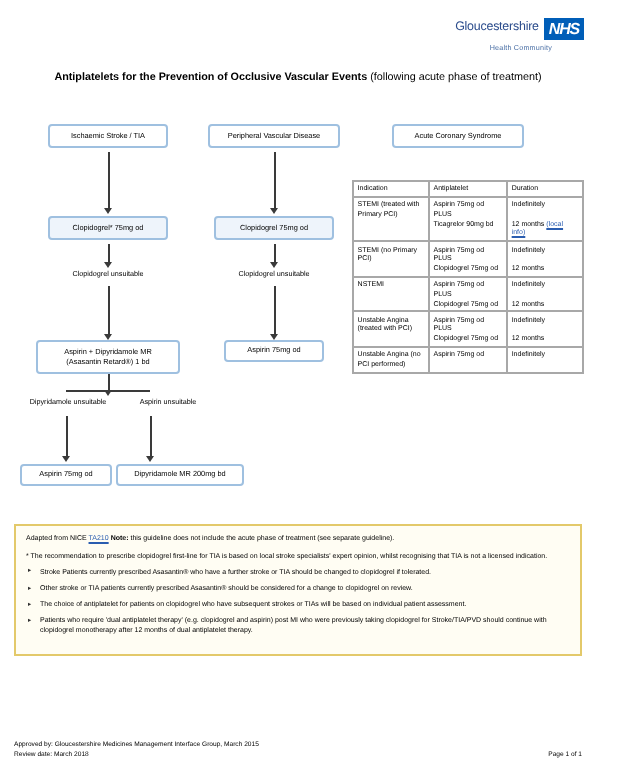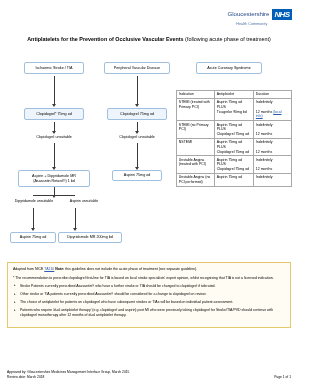--- a/index.html
+++ b/index.html
@@ -12,21 +12,21 @@
   }
   #page {
     position: relative;
     width: 298px; height: 386px;
     background: #ffffff;
   }
 
   
   .nhs-header {
     position: absolute; top: 9px; right: 6px;
-    display: flex; flex-direction: column; align-items: center;
+    display: flex; flex-direction: column; align-items: flex-end;
   }
   .nhs-row { display: flex; align-items: center; gap: 3px; }
   .nhs-trust {
     font-size: 6.2px; color: #2b4c8c; letter-spacing: -0.1px;
     font-weight: 400; line-height: 1;
   }
   .nhs-logo {
     background: #005eb8; color: #ffffff;
     font-weight: 700; font-style: italic;
     font-size: 8px; letter-spacing: -0.6px;

